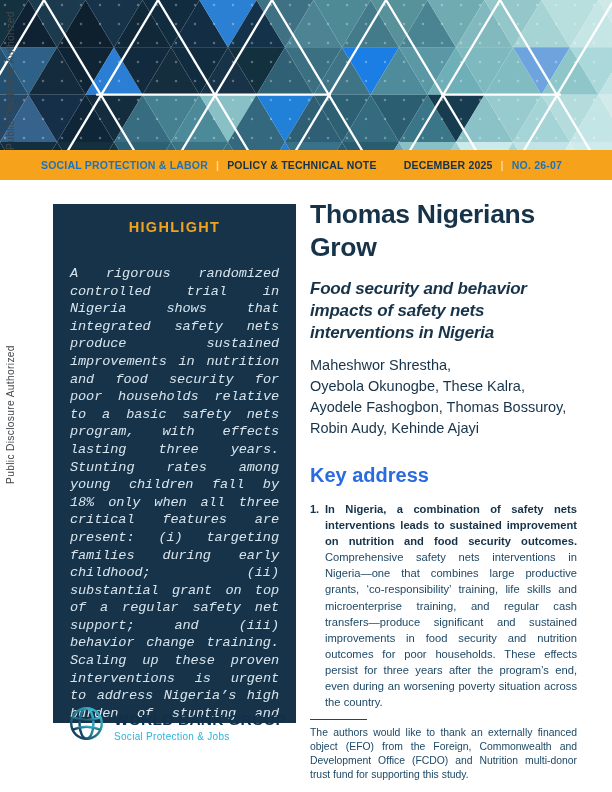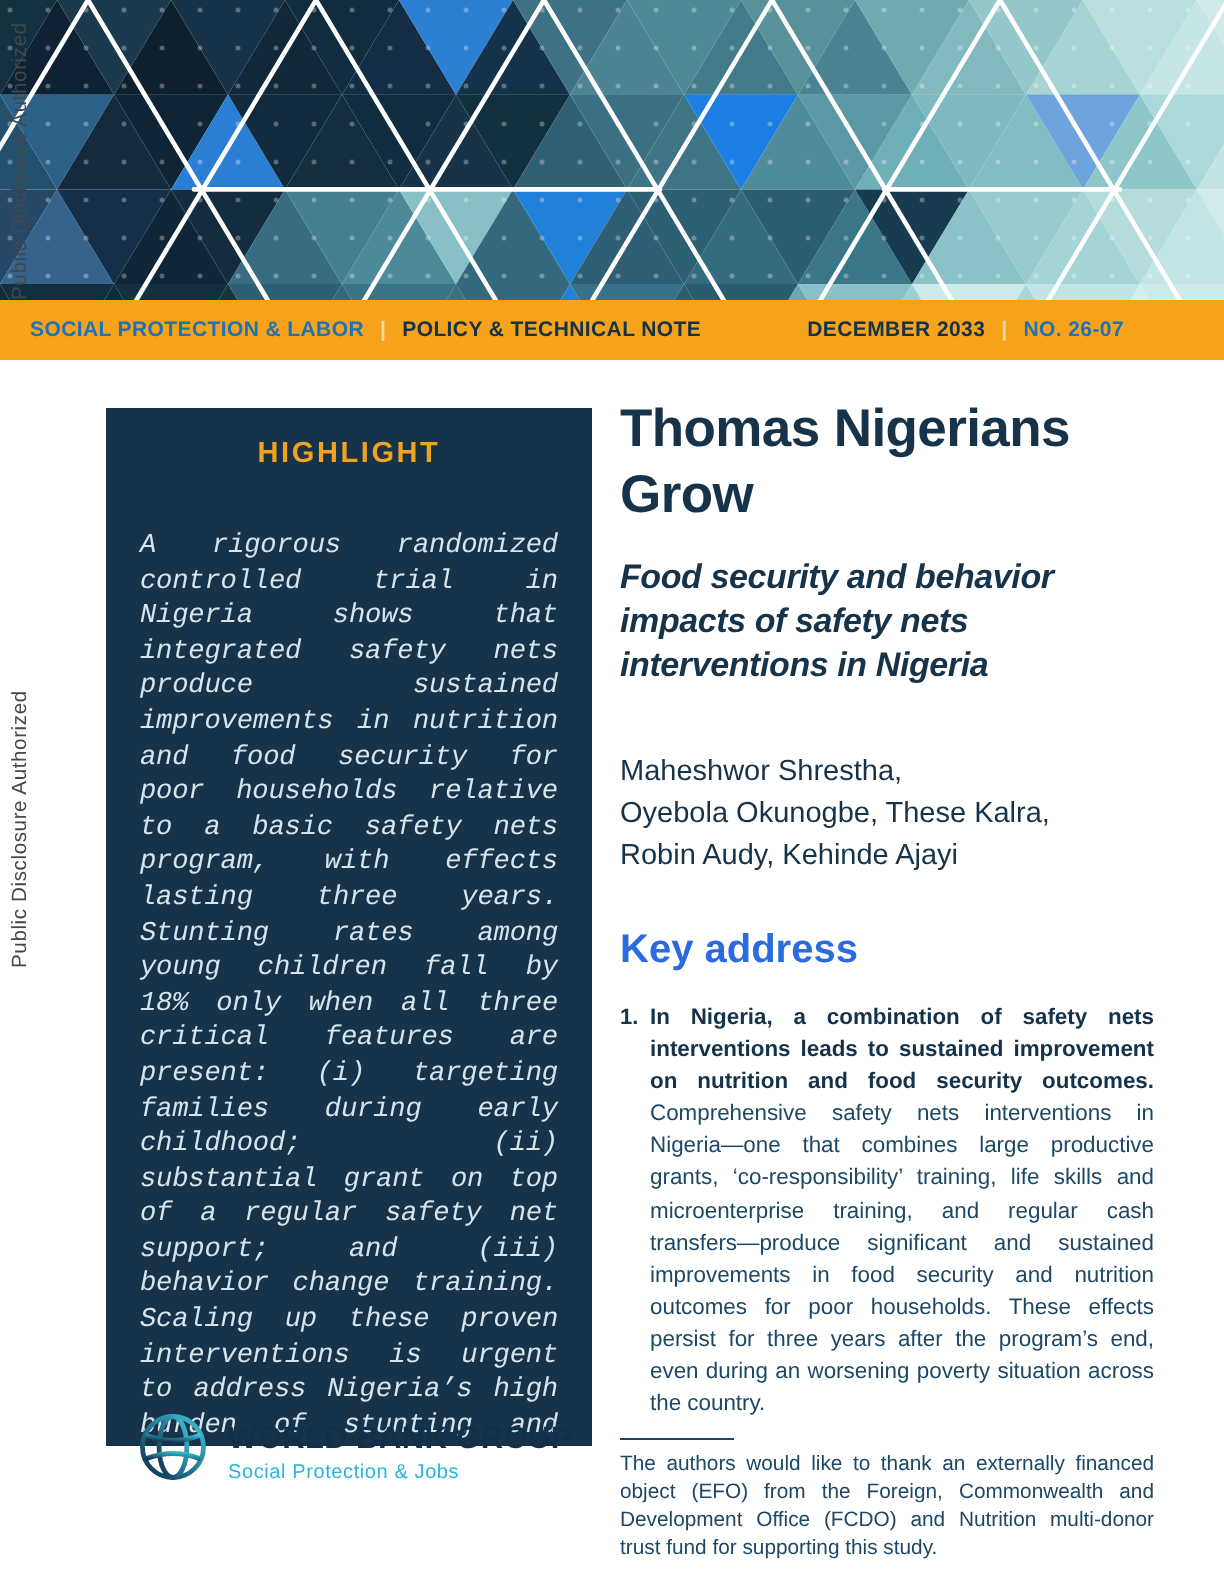--- a/index.html
+++ b/index.html
@@ -4,21 +4,21 @@
 <style>
   html,body{margin:0;padding:0;background:#fff;}
   .page{position:relative;width:612px;height:792px;overflow:hidden;background:#fff;
         font-family:"Liberation Sans",sans-serif;}
 
   
   .banner{position:absolute;left:0;top:0;display:block;}
 
   
   .orangebar{position:absolute;left:0;top:150px;width:612px;height:30px;background:#F7A21B;
-             display:flex;align-items:center;box-sizing:border-box;padding:0 50px 0 15px;
+             display:flex;align-items:center;box-sizing:border-box;padding:0 50px 0 41px;
              font-size:10.5px;font-weight:bold;letter-spacing:.2px;white-space:nowrap;text-align:center;}
   .orangebar .series{color:#1D72B8;}
   .orangebar .type{color:#14324A;}
   .orangebar .sep{color:#FBD9A0;margin:0 8px;font-weight:bold;}
   .orangebar .right{margin-left:auto;display:flex;align-items:center;}
 
   
   .wm{position:absolute;transform-origin:0 0;transform:rotate(-90deg);
       font-size:10.3px;color:#43484c;letter-spacing:.3px;white-space:nowrap;}
   .wm1{left:5px;top:150px;}
@@ -29,21 +29,21 @@
              box-sizing:border-box;padding:15px 17px;overflow:hidden;}
   .hl-head{text-align:center;color:#F0A41E;font-weight:bold;font-size:14.5px;letter-spacing:1.3px;}
   .hl-body{margin:30px 0 0 0;color:#D7E4EC;font-style:italic;font-size:13.6px;line-height:17.6px;
            letter-spacing:-.1px;text-align:justify;text-align-last:justify;font-family:Liberation Mono, monospace;}
 
   
   .main{position:absolute;left:310px;top:198px;width:267px;color:#16334A;}
   .title{margin:0;font-size:26.5px;line-height:33px;font-weight:bold;letter-spacing:-.3px;color:#16334A;}
   .subtitle{margin:14px 0 0 0;font-size:17px;line-height:22px;font-weight:bold;font-style:italic;
             letter-spacing:-.2px;color:#16334A;}
-  .authors{margin-top:32px;font-size:14.5px;line-height:21px;color:#16334A;}
+  .authors{margin-top:11px;font-size:14.5px;line-height:21px;color:#16334A;}
   .km-head{margin:25px 0 0 0;font-size:20px;font-weight:bold;color:#2A6BE0;}
   .msg{margin-top:14px;display:flex;}
   .msg .num{flex:none;width:15px;font-size:11px;font-weight:bold;color:#14324A;line-height:16px;}
   .msg-body{margin:0;font-size:11.2px;line-height:16.1px;color:#1C4866;text-align:justify;}
   .msg-body strong{color:#14324A;}
   .fn-rule{margin-top:9px;width:57px;border-top:1.2px solid #1C4866;}
   .footnote{margin:6px 0 0 0;font-size:10.4px;line-height:14px;color:#1C4866;text-align:justify;}
 
   
   .logo{position:absolute;left:68px;top:705px;display:flex;align-items:flex-end;}
@@ -173,40 +173,41 @@
         <line x1="97" y1="94.7" x2="330" y2="94.7"></line>
         <line x1="442" y1="94.7" x2="560" y2="94.7"></line>
       </g>
   </svg>
 
   <div class="orangebar">
     <span class="series">SOCIAL PROTECTION &amp; LABOR</span>
     <span class="sep">|</span>
     <span class="type">POLICY &amp; TECHNICAL NOTE</span>
     <span class="right">
-      <span class="type">DECEMBER 2033</span>
+      <span class="type">DECEMBER 2025</span>
       <span class="sep">|</span>
       <span class="series">NO. 26-07</span>
     </span>
   </div>
 
   <div class="wm wm1">Public Disclosure Authorized</div>
   <div class="wm wm2">Public Disclosure Authorized</div>
 
   <aside class="highlight">
     <div class="hl-head">HIGHLIGHT</div>
     <p class="hl-body">A rigorous randomized controlled trial in Nigeria shows that integrated safety nets produce sustained improvements in nutrition and food security for poor households relative to a basic safety nets program, with effects lasting three years. Stunting rates among young children fall by 18% only when all three critical features are present: (i) targeting families during early childhood; (ii) substantial grant on top of a regular safety net support; and (iii) behavior change training. Scaling up these proven interventions is urgent to address Nigeria’s high burden of stunting and food insecurity and unlock future human capital.</p>
   </aside>
 
   <main class="main">
     <h1 class="title">Thomas Nigerians Grow</h1>
     <h2 class="subtitle">Food security and behavior impacts of safety nets interventions in Nigeria</h2>
     <div class="authors">
         <div>Maheshwor Shrestha,</div>
         <div>Oyebola Okunogbe, These Kalra,</div>
+        <div>Ayodele Fashogbon, Thomas Bossuroy,</div>
         <div>Robin Audy, Kehinde Ajayi</div>
       </div>
     <h3 class="km-head">Key address</h3>
     <div class="msg">
       <span class="num">1.</span>
       <p class="msg-body"><strong>In Nigeria, a combination of safety nets interventions leads to sustained improvement on nutrition and food security outcomes.</strong> <span>Comprehensive safety nets interventions in Nigeria—one that combines large productive grants, ‘co-responsibility’ training, life skills and microenterprise training, and regular cash transfers—produce significant and sustained improvements in food security and nutrition outcomes for poor households. These effects persist for three years after the program’s end, even during an worsening poverty situation across the country.</span></p>
     </div>
     <div class="fn-rule"></div>
     <p class="footnote">The authors would like to thank an externally financed object (EFO) from the Foreign, Commonwealth and Development Office (FCDO) and Nutrition multi-donor trust fund for supporting this study.</p>
   </main>

